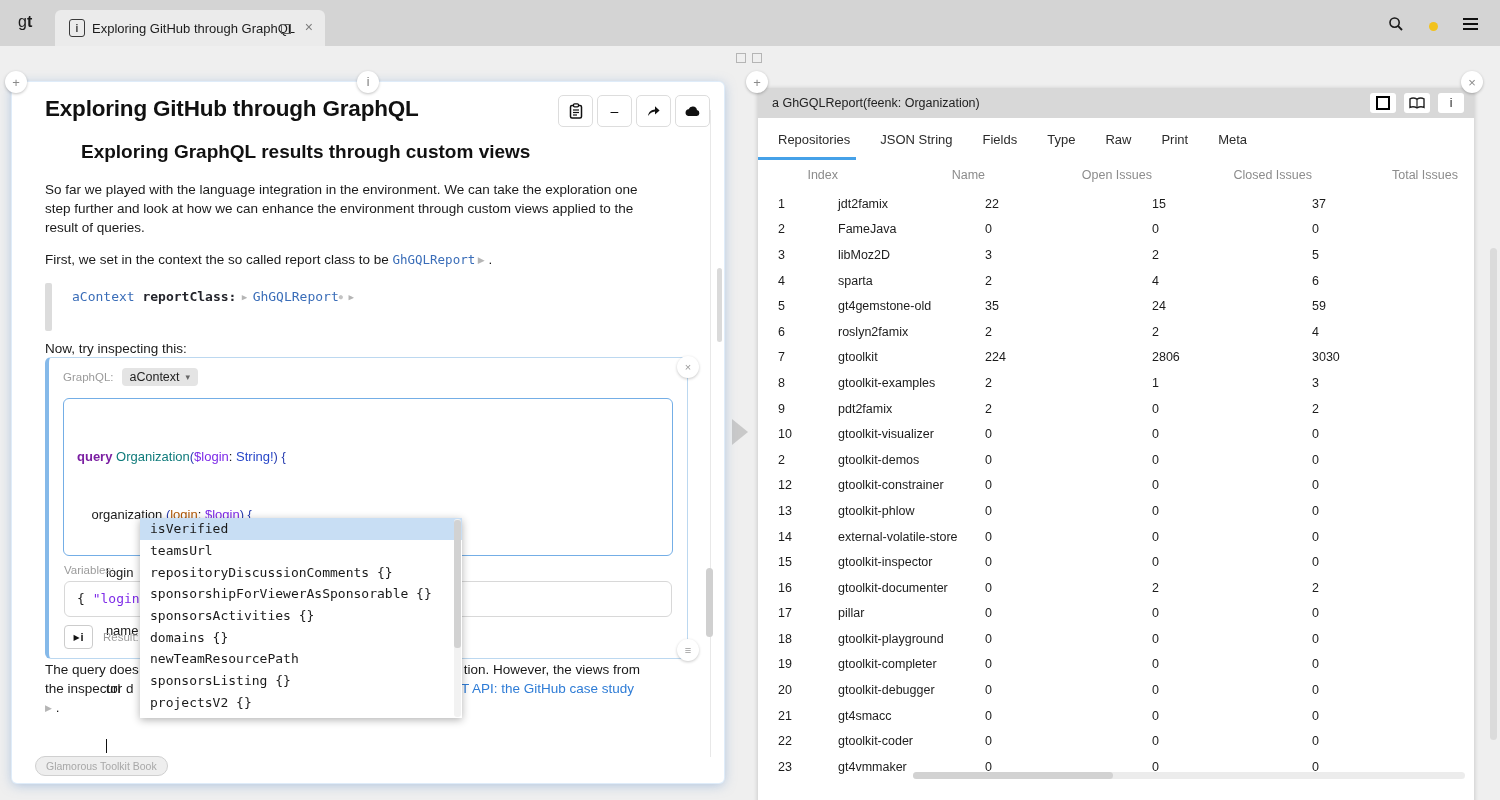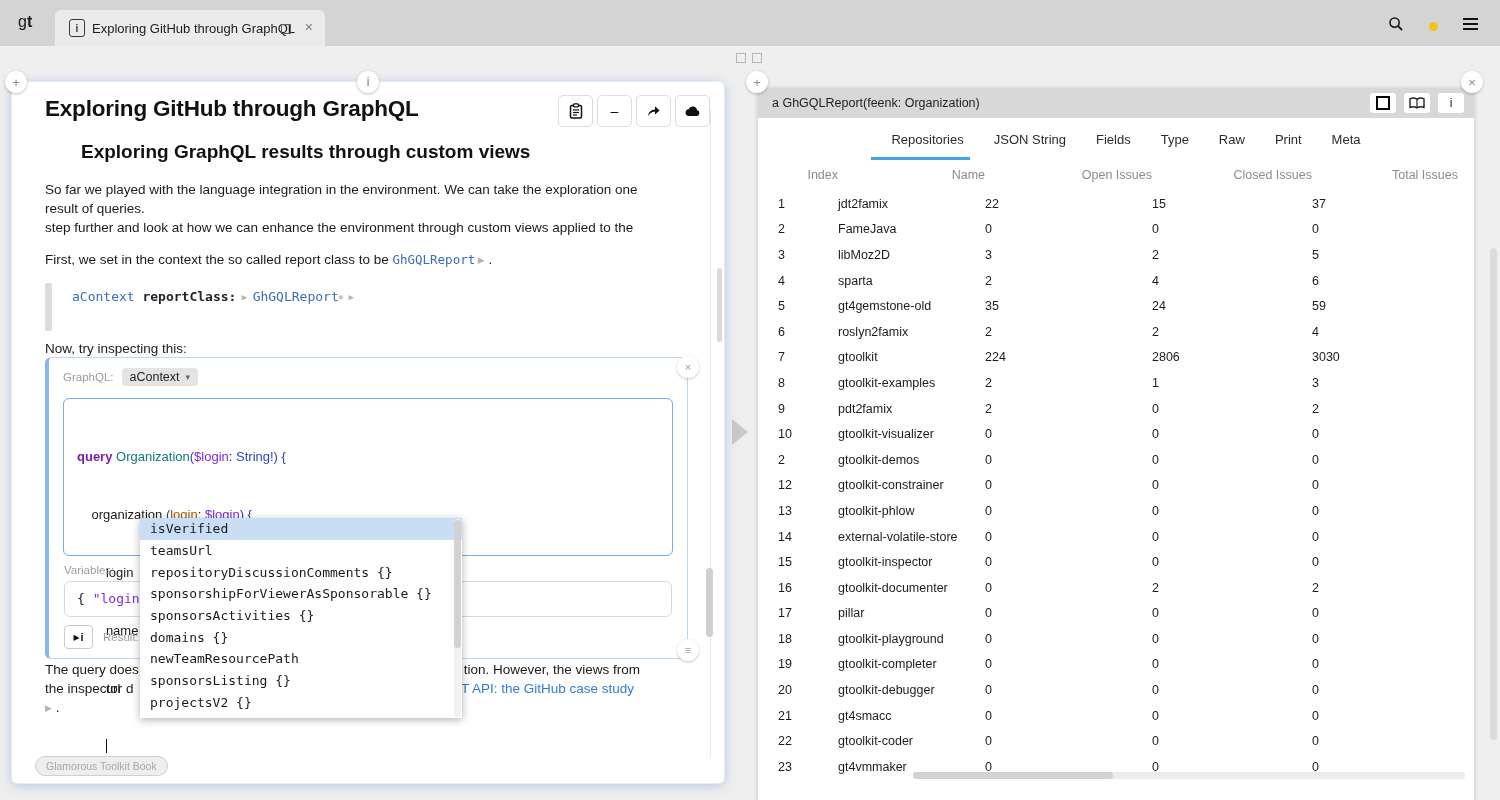--- a/index.html
+++ b/index.html
@@ -88,21 +88,21 @@
   .sq{position:absolute;width:8px;height:8px;border:1.6px solid #b5b5b5;background:transparent;}
 
   
   .rpanel{position:absolute;left:758px;top:88px;width:716px;height:731px;background:#fff;border-radius:3px;box-shadow:0 1px 5px rgba(0,0,0,.2);}
   .insp-head{position:absolute;left:0;top:0;width:100%;height:30px;background:#d8d8d8;border-radius:3px 3px 0 0;display:flex;align-items:center;}
   .insp-title{margin-left:14px;font-size:12.5px;color:#222;}
   .insp-btns{position:absolute;right:10px;top:5px;display:flex;gap:8px;}
   .ibtn{width:26px;height:20px;background:#fff;border-radius:3px;display:flex;align-items:center;justify-content:center;color:#111;}
   .ibtn .sqicon{width:10px;height:10px;border:2px solid #000;}
   .ibtn .iglyph{font-size:12px;font-style:normal;color:#222;}
-  .insp-tabs{position:absolute;left:0;top:30px;width:100%;height:42px;display:flex;align-items:center;gap:30px;padding-left:20px;box-sizing:border-box;justify-content:center;}
+  .insp-tabs{position:absolute;left:0;top:30px;width:100%;height:42px;display:flex;align-items:center;gap:30px;padding-left:20px;box-sizing:border-box;}
   .itab{font-size:13px;color:#2b2b2b;position:relative;white-space:nowrap;}
   .itab.active::after{content:'';position:absolute;left:-20px;right:-6px;bottom:-13px;height:3px;background:#45a1e8;}
   .thead{position:absolute;left:0;top:74px;width:700px;height:26px;display:grid;grid-template-columns:60px 147px 167px 160px 1fr;padding-left:20px;box-sizing:border-box;align-items:center;font-size:12.5px;color:#8c8c8c;text-align:right;}
   .trows{position:absolute;left:0;top:103px;width:700px;}
   .trow{display:grid;grid-template-columns:60px 147px 167px 160px 1fr;padding-left:20px;box-sizing:border-box;align-items:center;height:25.6px;font-size:12.5px;color:#1c1c1c;}
   .h-scroll{position:absolute;left:155px;top:684px;width:552px;height:7px;background:#ececec;border-radius:3.5px;}
   .h-thumb{position:absolute;left:155px;top:684px;width:200px;height:7px;background:#d2d2d2;border-radius:3.5px;}
   .win-vscroll{position:absolute;left:1490px;top:248px;width:7px;height:492px;background:#dbdbdb;border-radius:3.5px;}
 </style>
 </head>
@@ -175,22 +175,22 @@
         <svg width="17" height="12" viewBox="0 0 17 12">
           <path d="M4.2,11 A3.4,3.4 0 0 1 4.6,4.3 A4.4,4.4 0 0 1 13,5.1 A3,3 0 0 1 12.8,11 Z" fill="#111"></path>
         </svg>
       </div>
     </div>
 
     <div class="nb-h2">Exploring GraphQL results through custom views</div>
 
     <div class="nb-p1">
         <div>So far we played with the language integration in the environment. We can take the exploration one</div>
+        <div>step further and look at how we can enhance the environment through custom views applied to the</div>
         <div>result of queries.</div>
-        <div>step further and look at how we can enhance the environment through custom views applied to the</div>
       </div>
 
     <div class="nb-p2"><span>First, we set in the context the so called report class to be </span><span class="inlinecode">GhGQLReport</span><span class="playico"> <span>▶</span></span><span> .</span></div>
 
     <div class="snippet1">
       <div class="bar"></div>
       <div class="code mono"><span class="sc-recv">aContext</span><span class="tk-p"> </span><span class="sc-sel">reportClass:</span><span class="playico"> <span>▶</span> </span><span class="sc-recv">GhGQLReport</span><span class="dotico"><span>●</span></span><span class="playico"> <span>▶</span></span></div>
     </div>
 
     <div class="nb-p3">Now, try inspecting this:</div>

